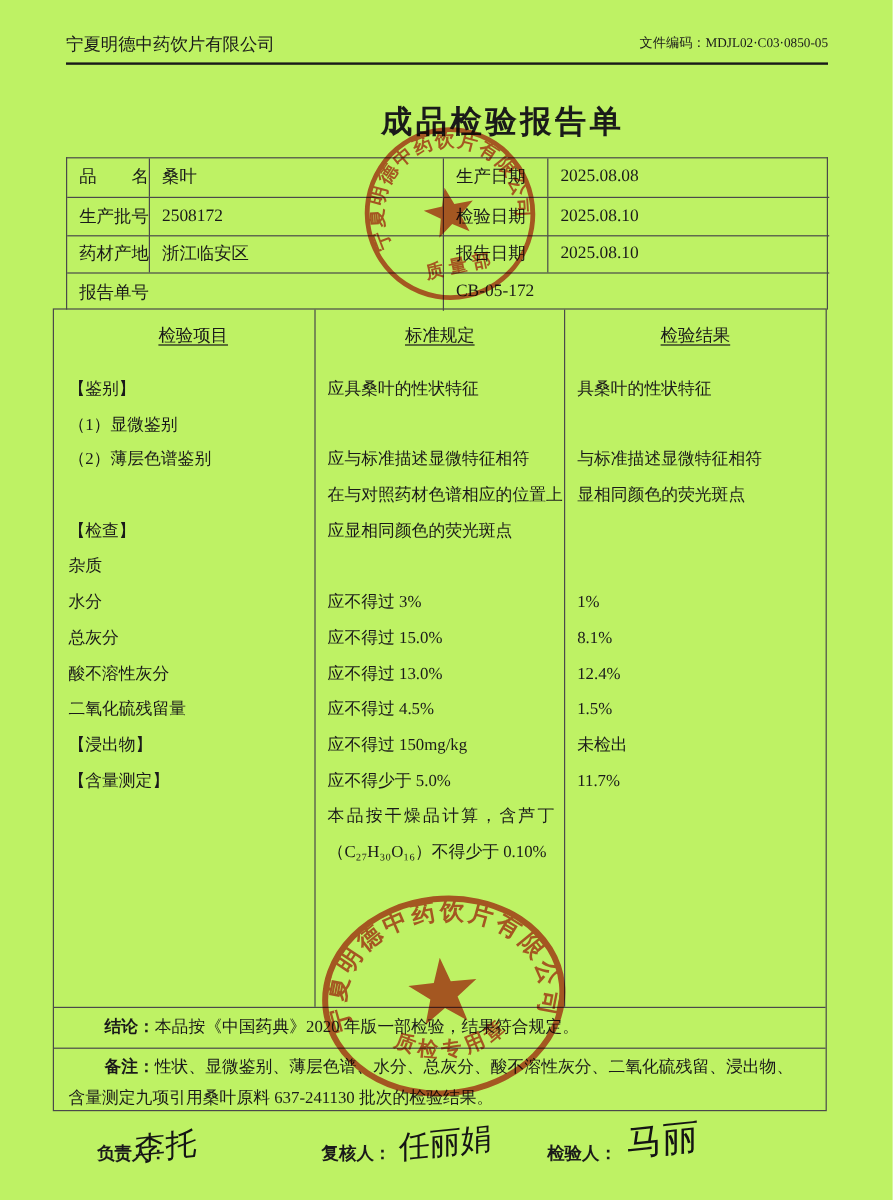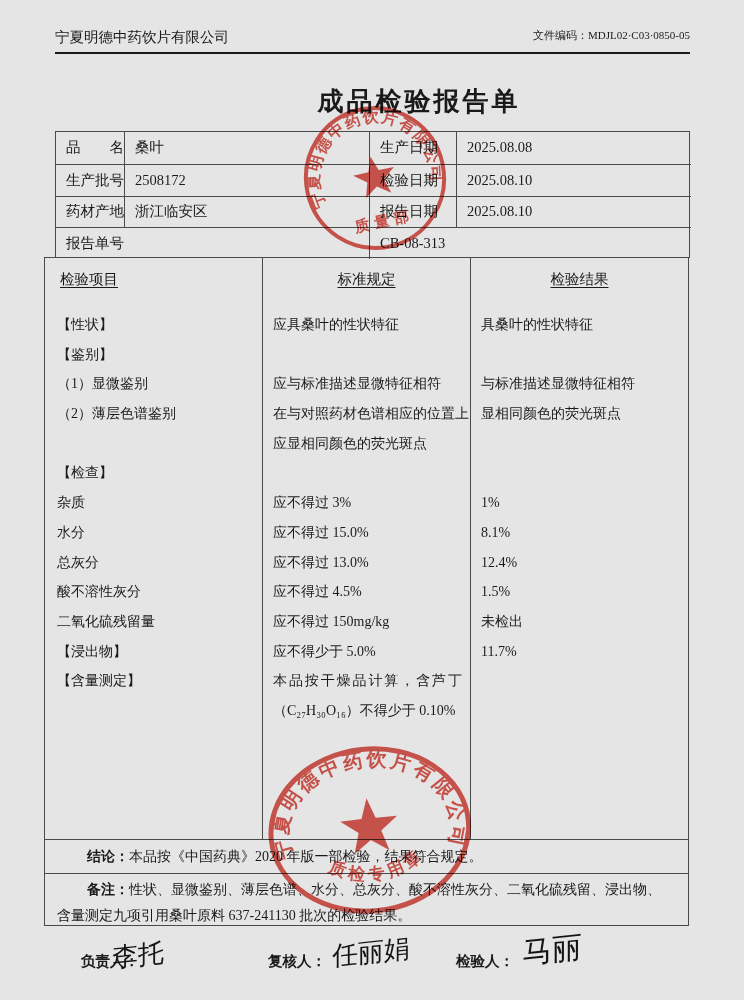--- a/index.html
+++ b/index.html
@@ -1,19 +1,19 @@
 <!DOCTYPE html>
 <html><head>
 <meta charset="utf-8">
 <style>
   * { margin:0; padding:0; box-sizing:border-box; }
   html,body { background:#fff; }
   .page {
     position:relative; width:744px; height:1000px; margin:0 auto;
-    background:#e5e5e5; overflow:hidden;
+    background:#bef264; overflow:hidden;
     font-family:"Liberation Serif","DejaVu Serif",serif;
     color:#1a1a1a;
   }
   .abs { position:absolute; }
 
   
   .company { left:55px; top:28px; font-size:14.5px; }
   .doccode { right:54px; top:28px; font-size:11px; }
   .head-rule { left:55px; top:52px; width:635px; height:2px; background:#1a1a1a; }
   .title { left:6px; top:84px; width:744px; text-align:center; font-size:26px; font-weight:bold; letter-spacing:3px;margin-left:41px; }
@@ -34,21 +34,21 @@
   
   .result-table {
     left:44px; top:257px; width:645px; height:669px;
     border:1px solid #4a4a4a; font-size:14px;
   }
   .rt-cols { display:grid; grid-template-columns:218px 208px 1fr; height:581px; }
   .rt-col { padding-top:12px; }
   .rt-col.mid, .rt-col.c1 { border-right:1px solid #4a4a4a; }
   .rt-head { font-size:14.5px; height:22px; }
   .rt-head span { text-decoration:underline; text-underline-offset:3px; }
-  .rt-col.c1 .rt-head { padding-left:15px; }
+  .rt-col.c1 .rt-head { padding-left:15px;text-align:center; }
   .rt-col.mid .rt-head, .rt-col.c3 .rt-head { text-align:center;font-family:Liberation Serif, serif; }
   .rt-lines { margin-top:18px; }
   .rt-line { height:29.7px; line-height:29.7px; white-space:nowrap; padding-left:12px; overflow:hidden; }
   .rt-col.mid .rt-line, .rt-col.c3 .rt-line { padding-left:10px; }
   .rt-line.spread { white-space:normal; text-align:justify; text-align-last:justify; padding-right:8px; }
   .rt-row { border-top:1px solid #4a4a4a; }
   .conclusion-row { height:34px; line-height:33px; padding-left:42px; }
   .note-row { height:39px; }
   .note-l1 { line-height:26px; padding:3px 6px 0 42px; white-space:nowrap; }
   .note-l2 { line-height:26px; padding-left:12px; white-space:nowrap; }
@@ -86,30 +86,29 @@
     <div class="cl">2508172</div>
     <div class="cl">检验日期</div>
     <div class="cl">2025.08.10</div>
 
     <div>药材产地</div>
     <div class="cl">浙江临安区</div>
     <div class="cl">报告日期</div>
     <div class="cl">2025.08.10</div>
 
     <div class="span2">报告单号</div>
-    <div class="span2 cl">CB-08-313</div>
+    <div class="span2 cl">CB-05-172</div>
   </div>
 
   <div class="abs result-table">
     <div class="rt-cols">
 
       <div class="rt-col c1">
         <div class="rt-head"><span>检验项目</span></div>
         <div class="rt-lines">
-          <div class="rt-line">【性状】</div>
           <div class="rt-line">【鉴别】</div>
           <div class="rt-line">（1）显微鉴别</div>
           <div class="rt-line">（2）薄层色谱鉴别</div>
           <div class="rt-line"></div>
           <div class="rt-line">【检查】</div>
           <div class="rt-line">杂质</div>
           <div class="rt-line">水分</div>
           <div class="rt-line">总灰分</div>
           <div class="rt-line">酸不溶性灰分</div>
           <div class="rt-line">二氧化硫残留量</div>

